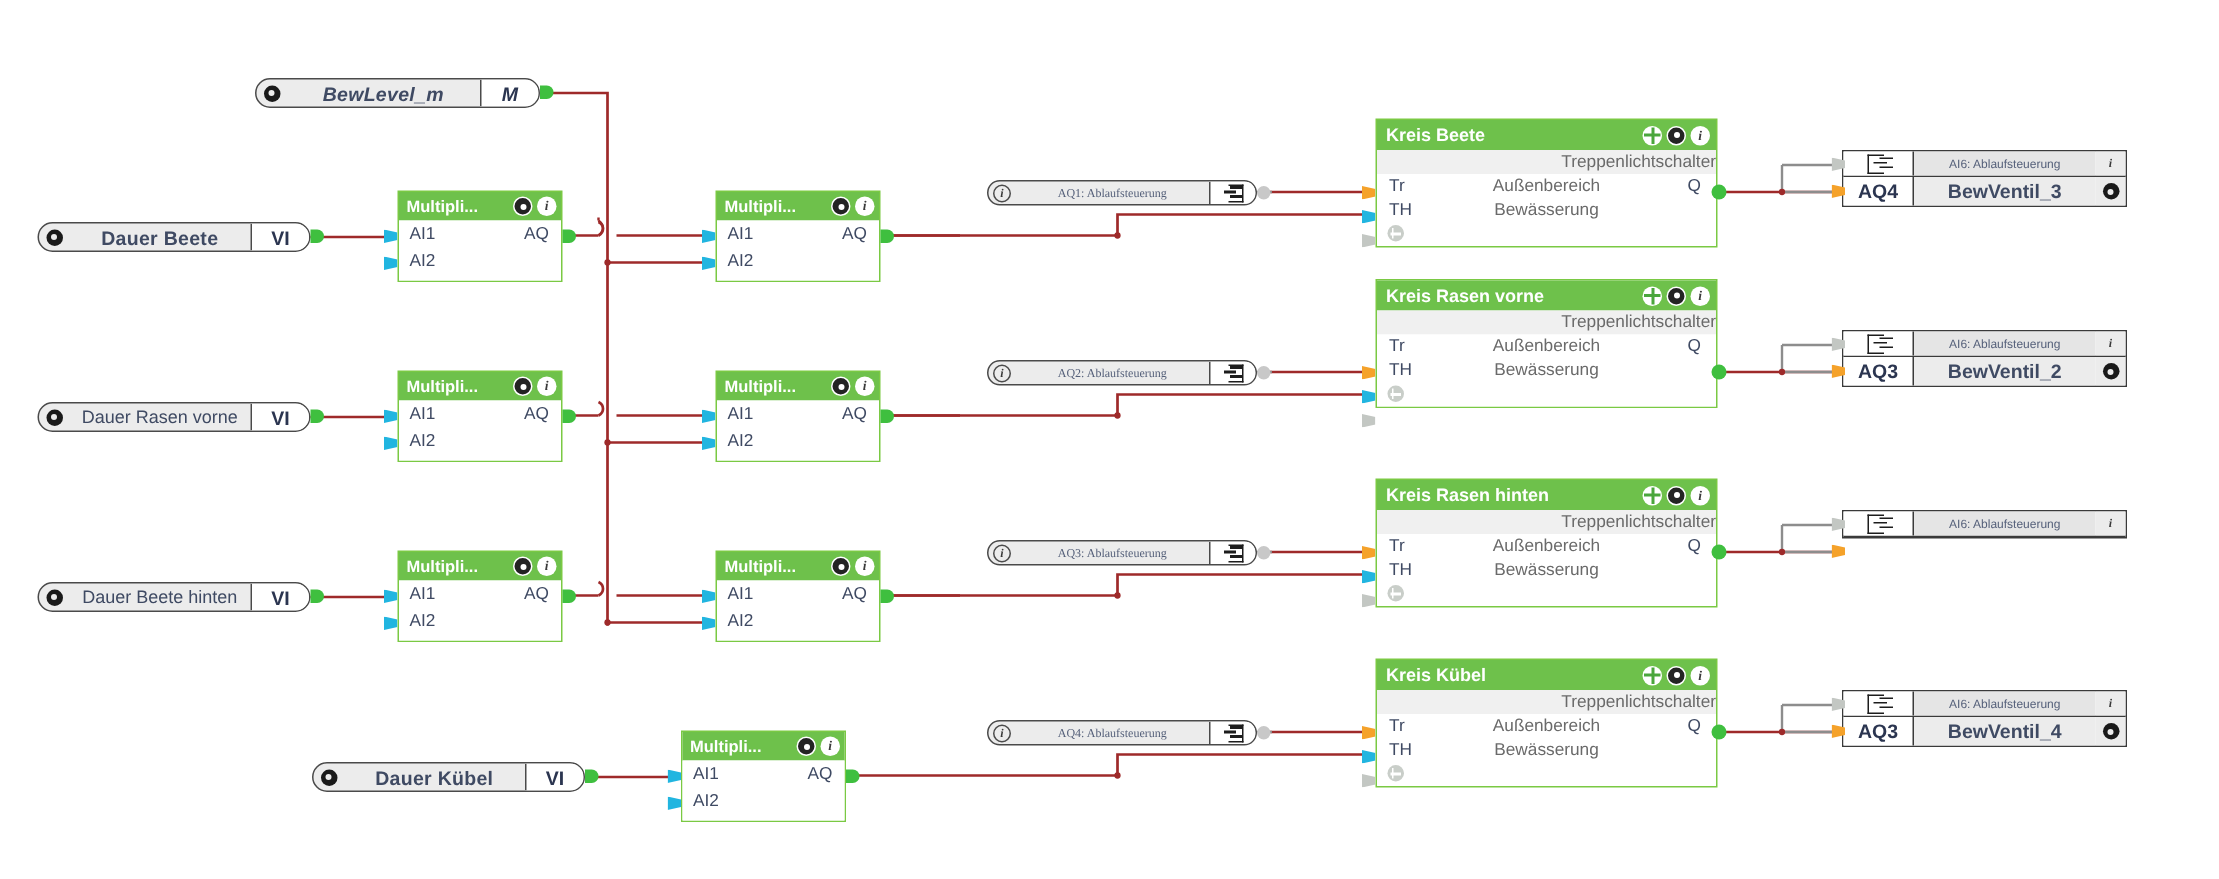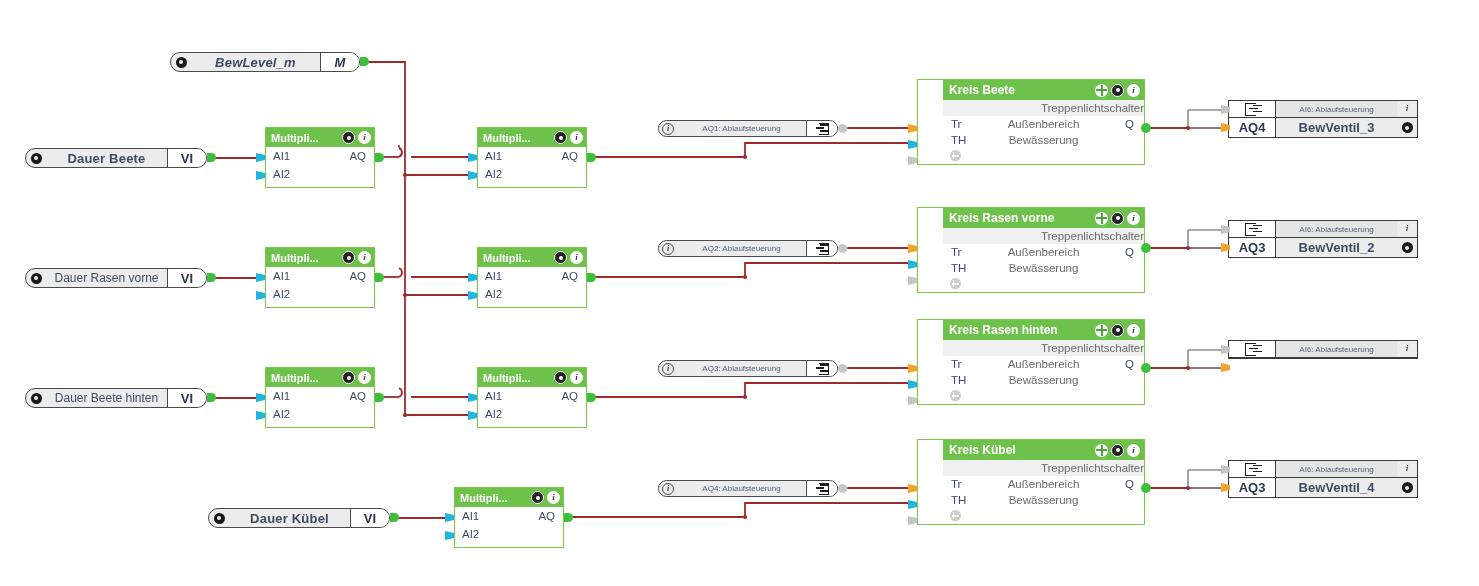--- a/index.html
+++ b/index.html
@@ -234,20 +234,21 @@
     flex: 0 0 auto;
   }
   .ref .ref-text {
     flex: 1 1 auto;
     display: flex;
     align-items: center;
     justify-content: center;
     font-size: 8px;
     color: #55607a;
     white-space: nowrap;
+    font-family: Liberation Serif, serif;
   }
   .ref .ref-out {
     flex: 0 0 auto;
     width: 30px;
     background: #ffffff;
     border-left: 1px solid #4a4a4a;
     display: flex;
     align-items: center;
     justify-content: center;
   }
@@ -289,21 +290,20 @@
     box-shadow: 4px -3px 0 0 #1d1d1d, 4px 3px 0 0 #1d1d1d;
   }
 
   
   .kreis {
     position: absolute;
     width: 228px;
     border: 1px solid #7ac943;
     background: #ffffff;
     box-sizing: border-box;
-    padding-left: 25px;
   }
   .kreis-head {
     height: 20px;
     background: #6ec14b;
     display: flex;
     align-items: center;
     padding: 0 4px 0 6px;
     box-sizing: border-box;
   }
   .kreis-title {
@@ -784,21 +784,21 @@
       <span class="ctr1">Außenbereich</span>
       <span class="ctr2">Bewässerung</span>
       <span class="plus-circle"></span>
     </div>
   </div>
   <div class="nub orange" style="left:908px; top:124px;"></div>
   <div class="nub cyan" style="left:908px; top:140px;"></div>
   <div class="nub grey" style="left:908px; top:156px;"></div>
   <div class="nub green-dot" style="left:1141px; top:123px;"></div>
 
-  <div class="kreis" style="left:917px; top:207px;">
+  <div class="kreis" style="left:917px; top:186px;">
     <div class="kreis-head">
       <span class="kreis-title">Kreis Rasen vorne</span>
       <span class="fb-icons">
         <span class="ic move"></span>
         <span class="ic dark"></span>
         <span class="ic info">i</span>
       </span>
     </div>
     <div class="kreis-sub">Treppenlichtschalter</div>
     <div class="kreis-body">

